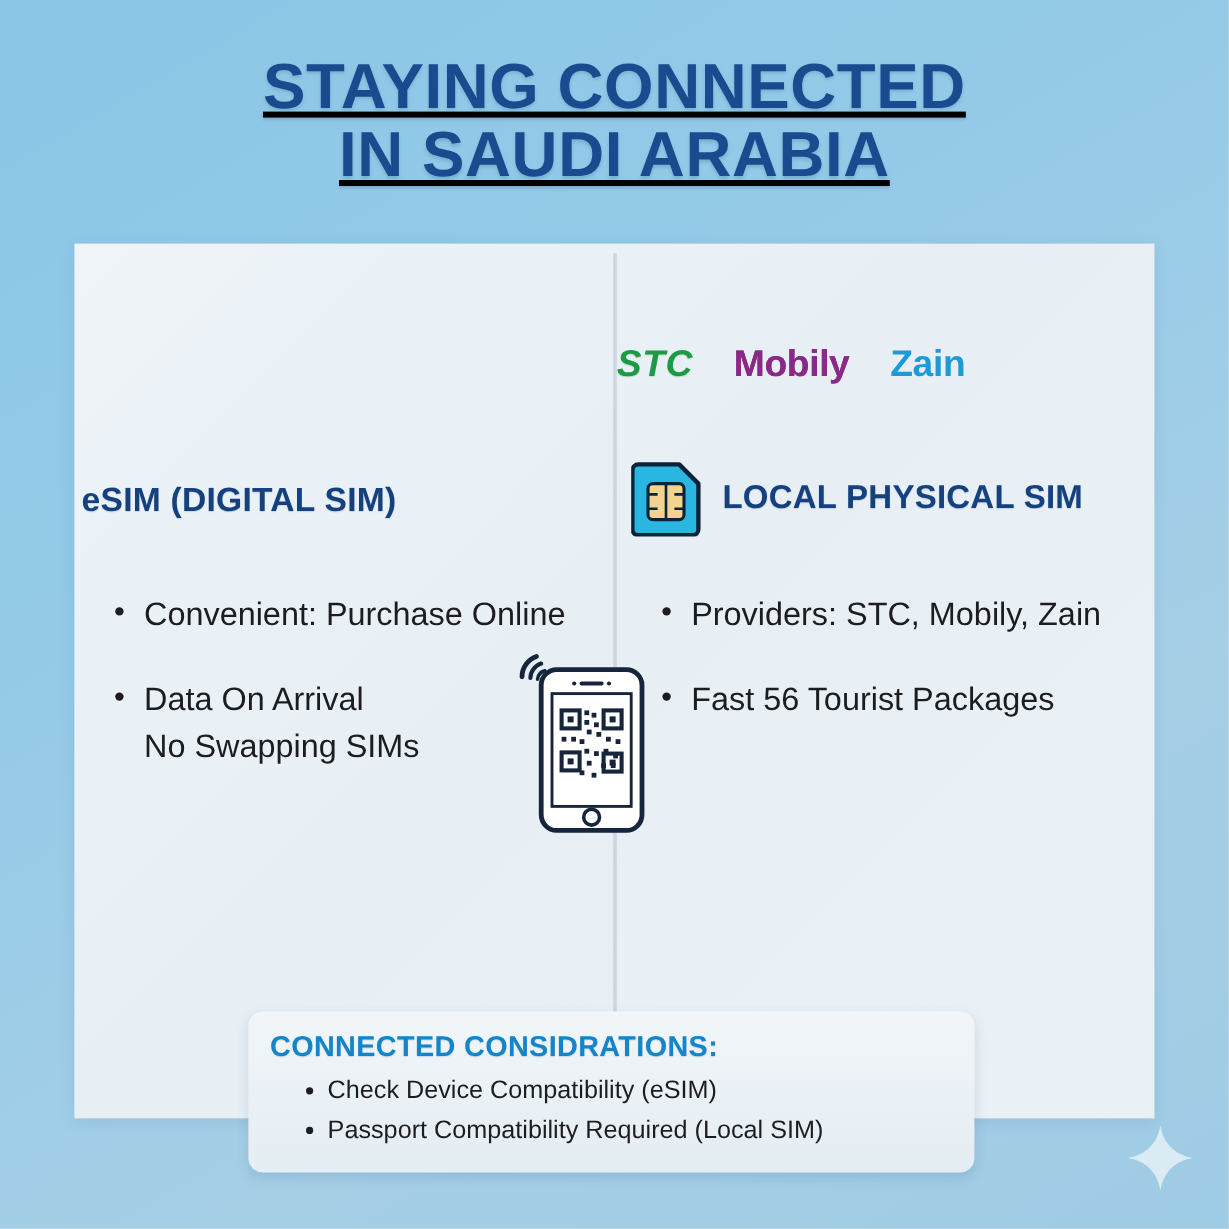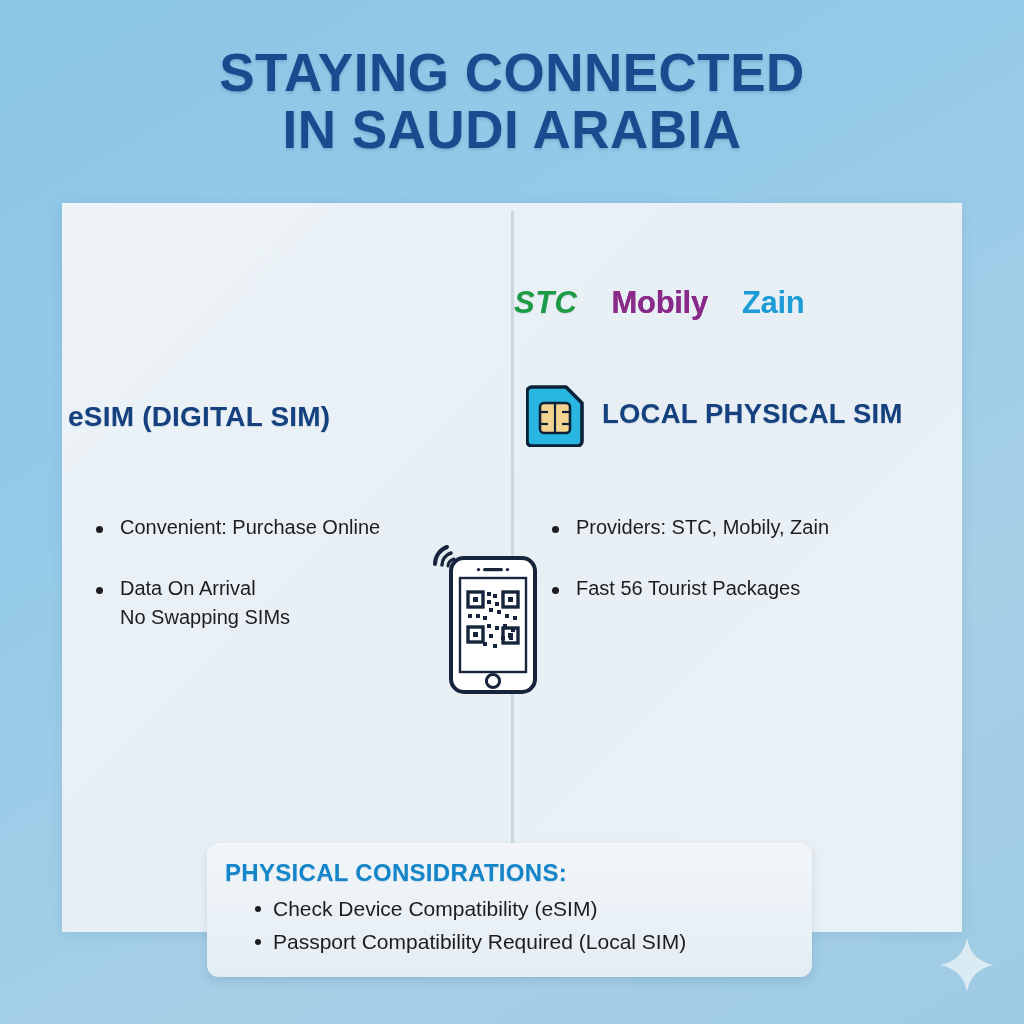--- a/index.html
+++ b/index.html
@@ -15,20 +15,21 @@
     position: relative;
   }
 
   
   .title-block {
     position: absolute;
     top: 44px;
     left: 0;
     width: 1024px;
     text-align: center;
+    text-decoration: underline;
   }
   .title-line {
     font-weight: 700;
     font-size: 53px;
     letter-spacing: 0.5px;
     color: #1a4b8f;
     line-height: 1.08;
     text-shadow: 0 2px 3px rgba(40,80,130,0.22);
     white-space: nowrap;
   }
@@ -135,25 +136,24 @@
     list-style: none;
     margin: 0;
     padding: 0;
   }
   .bullets-left  { top: 290px; left: 28px; width: 400px; }
   .bullets-right { top: 290px; left: 32px; width: 410px; }
   .bullet {
     position: relative;
     padding-left: 30px;
     margin-bottom: 33px;
-    font-size: 20px;
+    font-size: 27px;
     line-height: 1.42;
     color: #1d1d1f;
     white-space: pre-line;
-    margin-top: 20px;
   }
   .bullet::before {
     content: "";
     position: absolute;
     left: 6px;
     top: 13px;
     width: 7px;
     height: 7px;
     border-radius: 50%;
     background: #1d1d1f;
@@ -311,21 +311,21 @@
     </div>
 
     <ul class="bullets bullets-right">
       <li class="bullet">Providers: STC, Mobily, Zain</li>
       <li class="bullet">Fast 56 Tourist Packages</li>
     </ul>
   </div>
 </div>
 
 <div class="callout">
-  <div class="callout-title">PHYSICAL CONSIDRATIONS:</div>
+  <div class="callout-title">CONNECTED CONSIDRATIONS:</div>
   <ul class="callout-list">
     <li class="callout-item">Check Device Compatibility (eSIM)</li>
     <li class="callout-item">Passport Compatibility Required (Local SIM)</li>
   </ul>
 </div>
 
 <svg class="sparkle" viewBox="0 0 58 58">
   <path d="M29 2 C31.5 17 41 26.5 56 29 C41 31.5 31.5 41 29 56 C26.5 41 17 31.5 2 29 C17 26.5 26.5 17 29 2 Z" fill="#dfeef5" opacity="0.92"></path>
 </svg>
 

